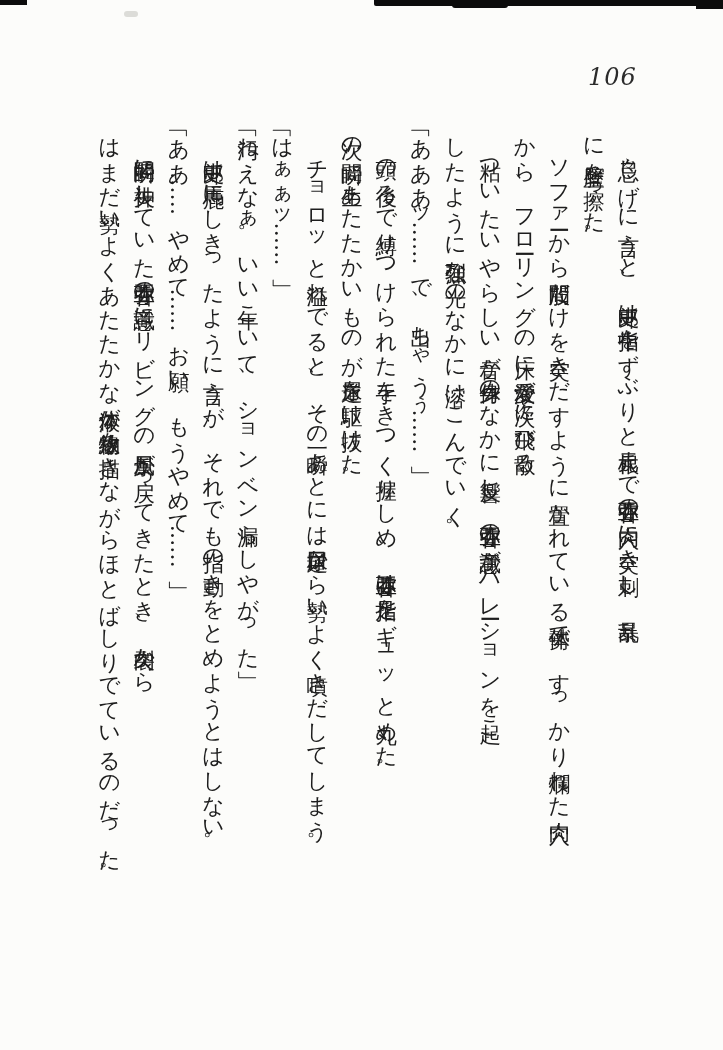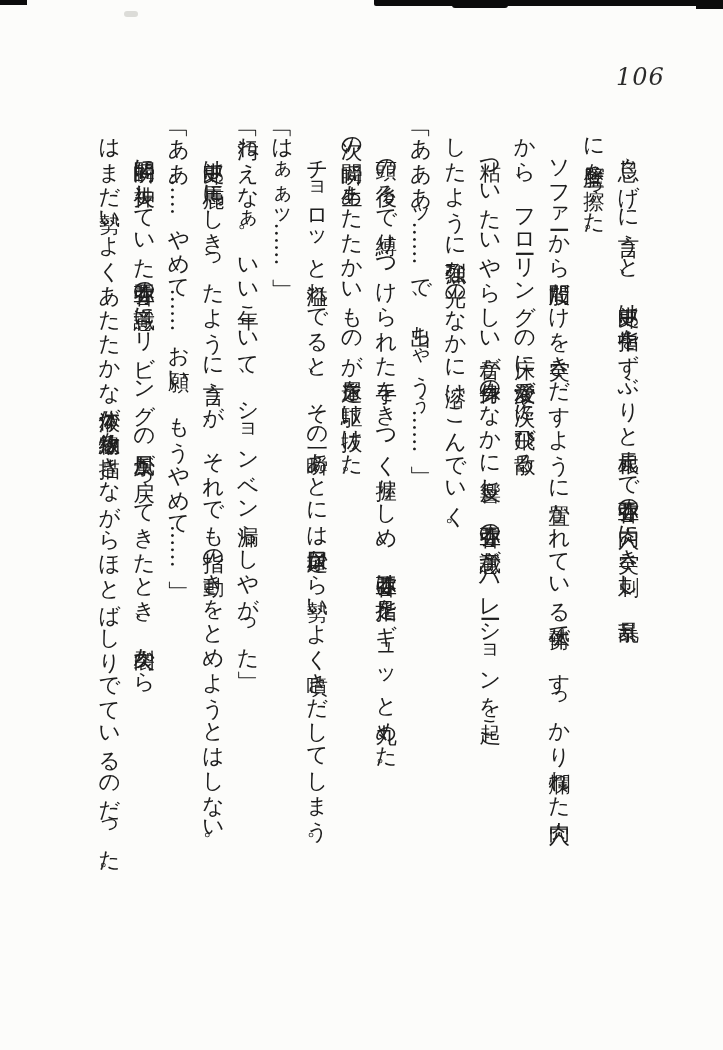--- a/index.html
+++ b/index.html
@@ -15,21 +15,21 @@
   
   .mark{position:absolute;background:#0c0c0c;}
   .mark-top-left{left:0;top:0;width:27px;height:5px;}
   .mark-top-right{left:374px;top:0;width:349px;height:6px;border-radius:0 0 2px 2px;}
   .mark-top-right-lump{left:452px;top:0;width:56px;height:8px;border-radius:0 0 3px 3px;}
   .mark-top-right-end{left:696px;top:0;width:27px;height:9px;}
   .smudge{position:absolute;left:124px;top:11px;width:14px;height:6px;background:#dcdcd8;border-radius:3px;}
   
   .page-number{
     position:absolute;
-    left:616px;top:63px;
+    left:588px;top:63px;
     font-style:italic;
     font-size:24px;
     letter-spacing:1px;
     color:#2b2b2b;
   }
   
   .text-block{
     position:absolute;
     top:123px;
     right:78px;

